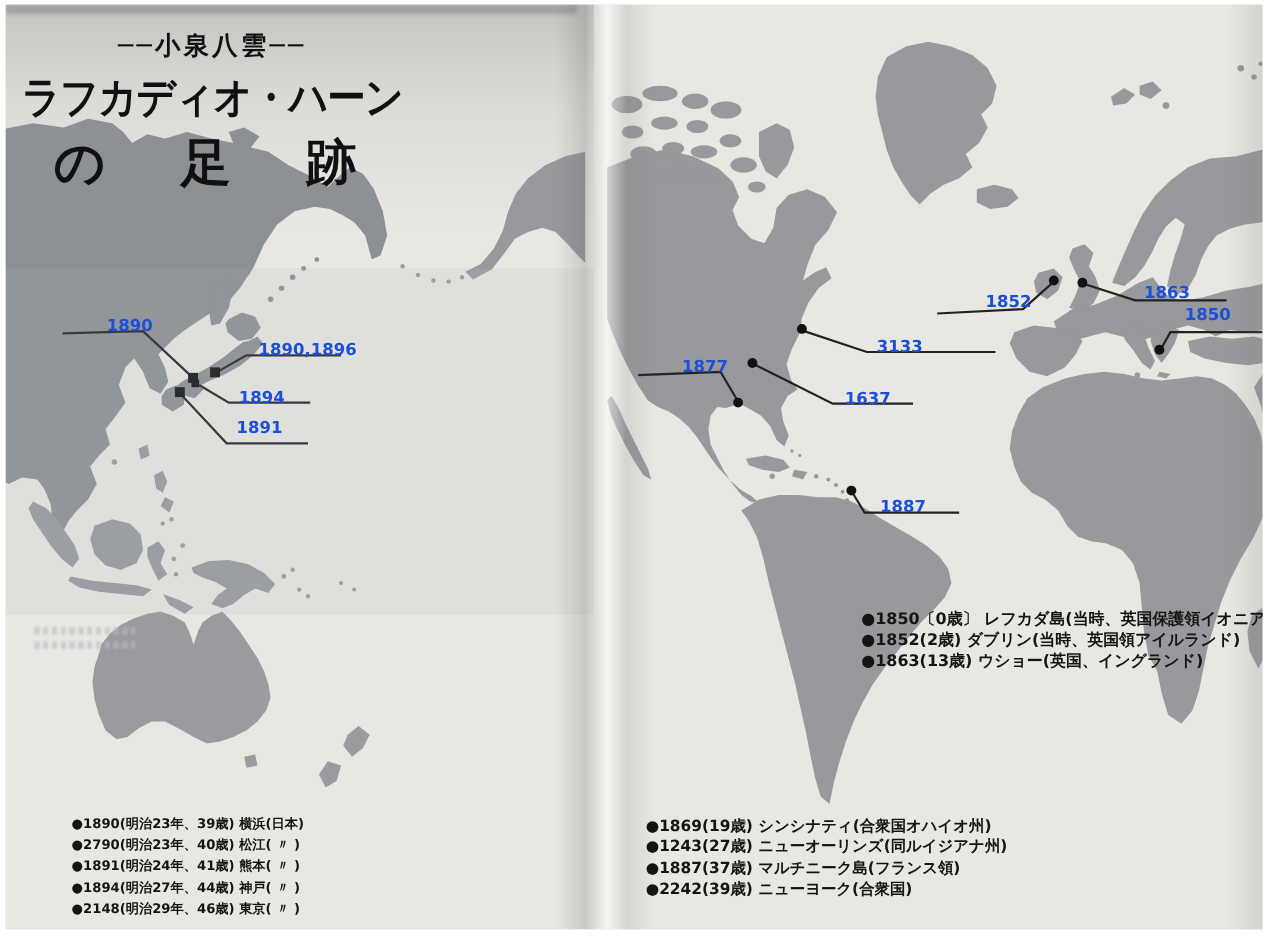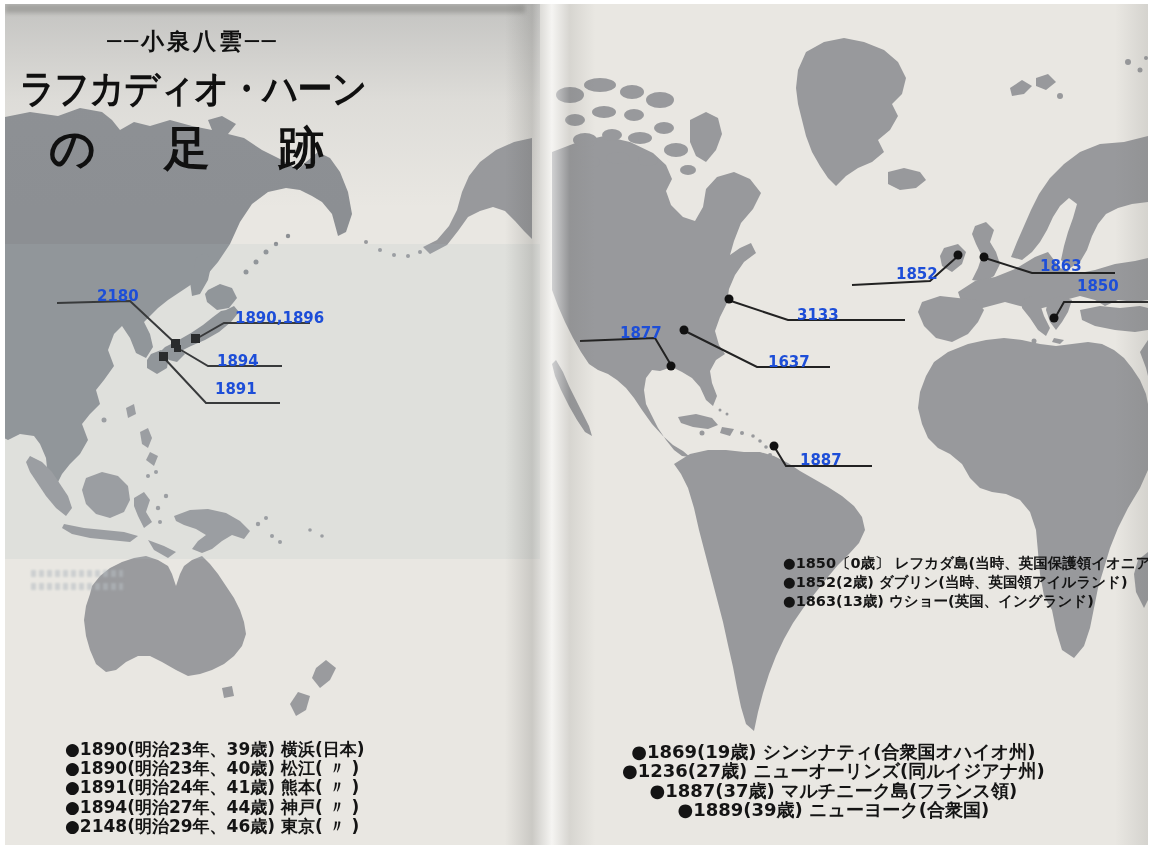--- a/index.html
+++ b/index.html
@@ -21,23 +21,23 @@
   
   #title{position:absolute;left:2px;top:22px;width:372px;text-align:center;color:#101010;}
   #title .tag{font-size:23px;font-weight:700;letter-spacing:3px;white-space:nowrap;}
   #title .main{font-size:35px;font-weight:900;letter-spacing:-1px;white-space:nowrap;margin-top:6px;
                transform:scaleY(1.12);transform-origin:top center;}
   #title .sub{font-size:46px;font-weight:900;letter-spacing:26px;white-space:nowrap;margin-top:8px;margin-left:13px;}
   
   .yr{position:absolute;font-size:15px;font-weight:700;color:#1d4ed8;letter-spacing:0px;white-space:nowrap;}
   
   .legend{position:absolute;color:#141414;font-weight:700;white-space:nowrap;}
-  #legend-japan{left:60px;top:736px;font-size:17px;line-height:19.2px;}
+  #legend-japan{left:60px;top:736px;font-size:12px;line-height:19.2px;}
   #legend-europe{left:778px;top:550px;font-size:14.5px;line-height:18.8px;}
-  #legend-america{left:617px;top:738px;font-size:18px;line-height:19.4px;text-align:center;}
+  #legend-america{left:582px;top:738px;font-size:14px;line-height:19.4px;}
   
   #ghost{left:26px;top:566px;width:92px;height:30px;opacity:.55;filter:blur(1.2px);}
   #ghost .gl{height:7px;margin-bottom:6px;
     background:repeating-linear-gradient(90deg,#b6bdc2 0 5px,rgba(182,189,194,0) 5px 8px);}
 </style>
 </head>
 <body>
 <div id="stage">
 
 <div id="page">
@@ -239,45 +239,45 @@
     <div class="gl"></div>
         <div class="gl"></div>
   </div>
 
   <div id="title">
     <div class="tag">──小泉八雲──</div>
     <div class="main">ラフカディオ・ハーン</div>
     <div class="sub">の 足 跡</div>
   </div>
 
-  <div class="yr" style="left:92px;top:283px">2180</div>
+  <div class="yr" style="left:92px;top:283px">1890</div>
   <div class="yr" style="left:230px;top:305px">1890,1896</div>
   <div class="yr" style="left:212px;top:348px">1894</div>
   <div class="yr" style="left:210px;top:376px">1891</div>
   <div class="yr" style="left:615px;top:320px">1877</div>
   <div class="yr" style="left:792px;top:302px">3133</div>
   <div class="yr" style="left:763px;top:349px">1637</div>
   <div class="yr" style="left:795px;top:447px">1887</div>
   <div class="yr" style="left:891px;top:261px">1852</div>
   <div class="yr" style="left:1035px;top:253px">1863</div>
   <div class="yr" style="left:1072px;top:273px">1850</div>
 
   <div class="legend" id="legend-europe">
     <div>●1850〔0歳〕 レフカダ島(当時、英国保護領イオニア群島)</div>
     <div>●1852(2歳) ダブリン(当時、英国領アイルランド)</div>
     <div>●1863(13歳) ウショー(英国、イングランド)</div>
   </div>
   <div class="legend" id="legend-japan">
     <div>●1890(明治23年、39歳) 横浜(日本)</div>
-    <div>●1890(明治23年、40歳) 松江( 〃 )</div>
+    <div>●2790(明治23年、40歳) 松江( 〃 )</div>
     <div>●1891(明治24年、41歳) 熊本( 〃 )</div>
     <div>●1894(明治27年、44歳) 神戸( 〃 )</div>
     <div>●2148(明治29年、46歳) 東京( 〃 )</div>
   </div>
   <div class="legend" id="legend-america">
     <div>●1869(19歳) シンシナティ(合衆国オハイオ州)</div>
-    <div>●1236(27歳) ニューオーリンズ(同ルイジアナ州)</div>
+    <div>●1243(27歳) ニューオーリンズ(同ルイジアナ州)</div>
     <div>●1887(37歳) マルチニーク島(フランス領)</div>
-    <div>●1889(39歳) ニューヨーク(合衆国)</div>
+    <div>●2242(39歳) ニューヨーク(合衆国)</div>
   </div>
 
 </div>
 </div>
 
 </body></html>

